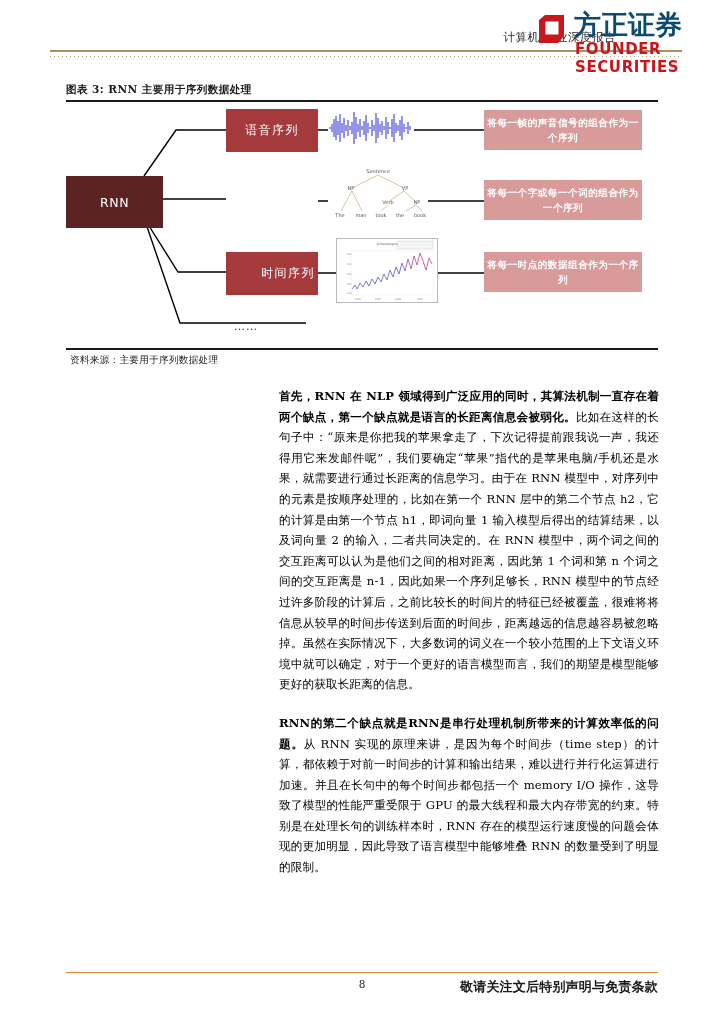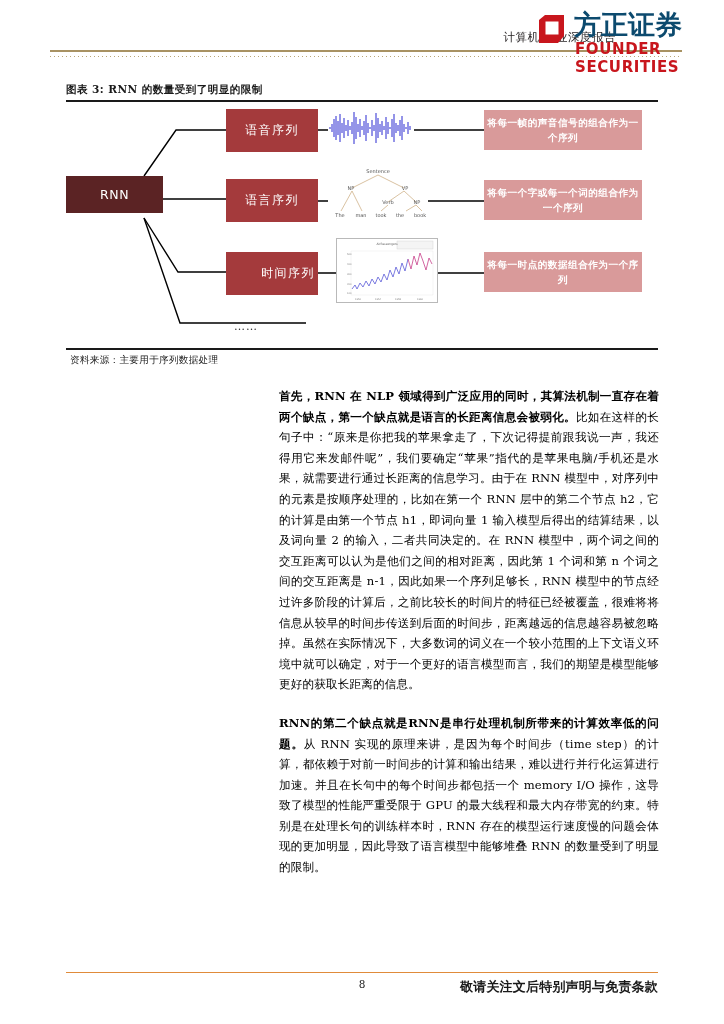--- a/index.html
+++ b/index.html
@@ -126,21 +126,21 @@
     display: flex;
     align-items: center;
     justify-content: center;
     color: #ffffff;
     font-family: "DejaVu Serif", "Liberation Serif", serif;
     text-align: center;
     box-sizing: border-box;
   }
   .node-rnn {
     left: 0px; top: 74px;
-    width: 97px; height: 37px;
+    width: 97px; height: 52px;
     background: #5b2324;
     font-size: 12.5px;
     font-family: "DejaVu Sans", "Liberation Sans", sans-serif;
     letter-spacing: 0.6px;
   }
   .node-mid {
     width: 92px; height: 43px;
     background: #a43a3c;
     font-size: 12px;
     letter-spacing: 1.4px;
@@ -233,21 +233,21 @@
   <div class="logo-wrap">
     <svg class="logo-mark" viewBox="0 0 31 31">
       <path d="M3 6 L9 1 L28 1 L28 22 L22 29 L3 29 Z" fill="#c8161d"></path>
       <rect x="9.5" y="7.5" width="13" height="13" fill="#ffffff"></rect>
     </svg>
     <div class="logo-cn">方正证券</div>
     <div class="logo-en">FOUNDER SECURITIES</div>
   </div>
 </div>
 
-<div class="fig-caption">图表 3: RNN 的数量受到了明显的限制</div>
+<div class="fig-caption">图表 3: RNN 主要用于序列数据处理</div>
 <div class="fig-rule-top"></div>
 
 <div class="diagram">
 
   <svg width="592" height="244" style="position:absolute;left:0;top:0;">
 
     <polyline points="78,74 110,28 160,28" fill="none" stroke="#000" stroke-width="1.4"></polyline>
 
     <polyline points="97,97 160,97" fill="none" stroke="#000" stroke-width="1.4"></polyline>
 
@@ -355,21 +355,20 @@
       <text x="18" y="61">1950</text>
         <text x="38" y="61">1954</text>
       <text x="58" y="61">1958</text>
         <text x="80" y="61">1960</text>
     </g>
   </svg>
 
   <div class="node-box node-rnn">RNN</div>
 
   <div class="node-box node-mid node-mid-1">语音序列</div>
-  <div class="node-box node-mid node-mid-2">语言序列</div>
   <div class="node-box node-mid node-mid-3">时间序列</div>
 
   <div class="node-box node-right node-right-1">将每一帧的声音信号的组合作为一个序列</div>
   <div class="node-box node-right node-right-2">将每一个字或每一个词的组合作为一个序列</div>
   <div class="node-box node-right node-right-3">将每一时点的数据组合作为一个序列</div>
 
   <div class="ellipsis-dots">……</div>
 </div>
 
 <div class="fig-rule-bottom"></div>

